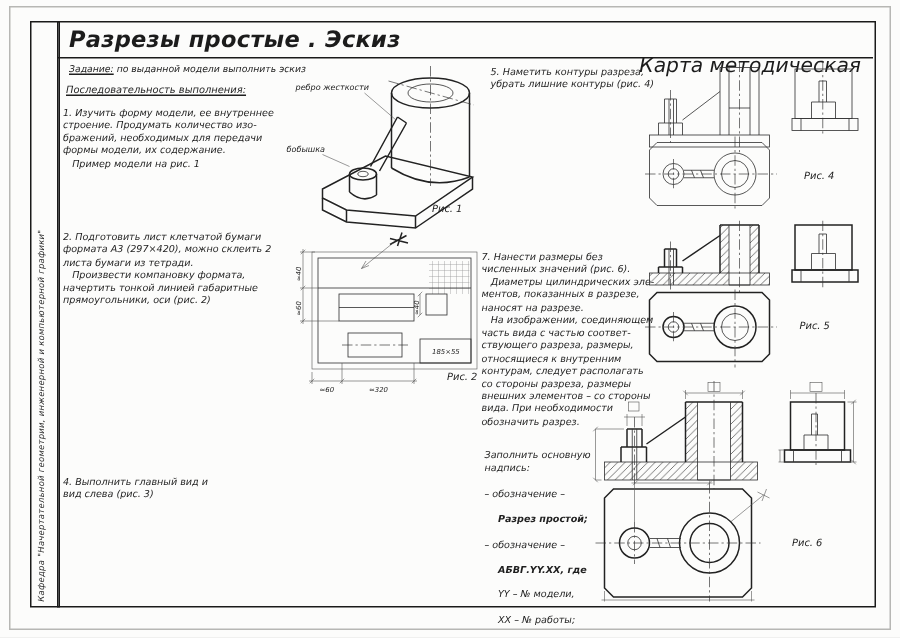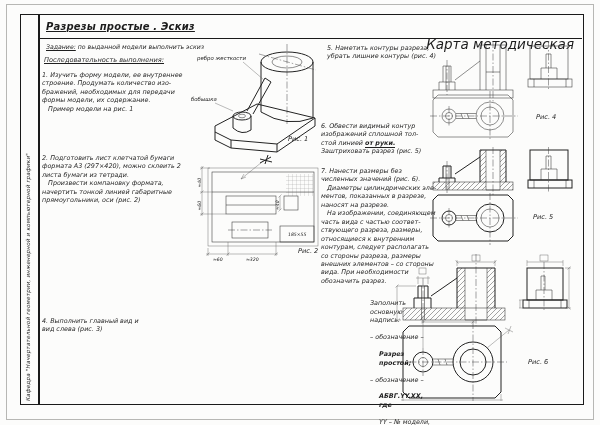--- a/index.html
+++ b/index.html
@@ -5,36 +5,36 @@
   html,body{margin:0;padding:0;background:#e8e8e6;}
   .page{position:relative;width:600px;height:425px;background:#fcfcfb;overflow:hidden;
         font-family:"DejaVu Sans",sans-serif;color:#1c1c1c;}
   .paper-edge{position:absolute;left:6px;top:4px;right:6px;bottom:5px;border:1px solid #b7b7b4;}
   .frame{position:absolute;left:38px;top:14px;width:544px;height:389px;border:1.2px solid #1a1a1a;}
   .side-strip{position:absolute;left:20px;top:14px;width:18px;height:389px;border:1px solid #1a1a1a;}
   .side-strip .vtxt{position:absolute;left:4px;bottom:3px;writing-mode:vertical-rl;transform:rotate(180deg);
         font-style:italic;font-size:5.6px;letter-spacing:.2px;color:#2a2a2a;white-space:nowrap;}
   .titlebar{position:absolute;left:38px;top:14px;width:544px;height:25px;box-sizing:border-box;
         border-bottom:1.4px solid #1a1a1a;display:flex;justify-content:space-between;align-items:center;padding:0 8px;}
-  .title-l{font-style:italic;font-weight:bold;font-size:10px;letter-spacing:.2px;text-decoration:underline;}
+  .title-l{font-style:italic;font-weight:bold;font-size:15px;letter-spacing:.2px;}
   .title-r{font-style:italic;font-size:13.5px;margin-top:36px;}
   .txt{position:absolute;font-style:italic;white-space:pre-line;line-height:1.32;font-size:6.4px;color:#1f1f1f;}
   .task{top:43px;left:46px;font-size:6.2px;}
   .task .u{text-decoration:underline;}
   .seq-head{top:56px;left:44px;width:142px;text-decoration:underline;font-size:6.6px;}
   .it1{top:71px;left:42px;width:148px;}
   .it2{top:154px;left:42px;width:150px;}
   .it3{top:284px;left:42px;width:118px;}
   .it4{top:317px;left:42px;width:118px;}
   .it5{top:44px;left:327px;width:115px;}
   .it6{top:122px;left:321px;width:115px;}
   .it6 .b{font-weight:bold;border-bottom:.8px solid #1f1f1f;}
   .it7{top:167px;left:321px;width:117px;}
   .tblock{top:291px;left:323px;width:108px;}
-  .tblock div{white-space:pre-line;margin-left:47px;}
+  .tblock div{white-space:pre-line;}
   .tblock .b{font-weight:bold;}
   .tblock .ind{padding-left:9px;}
   .fig{position:absolute;}
   svg text{font-family:"DejaVu Sans",sans-serif;}
   .s1{stroke:#222;stroke-width:1;fill:none;}
   .s2{stroke:#333;stroke-width:.55;fill:none;}
   .s3{stroke:#555;stroke-width:.4;fill:none;}
   .cl{stroke:#333;stroke-width:.45;fill:none;stroke-dasharray:7 2 1.5 2;}
   .ht{fill:url(#hatch);stroke:none;}
   .gr{fill:url(#grid);stroke:none;}
@@ -82,24 +82,20 @@
 формата А3 (297×420), можно склеить 2
 листа бумаги из тетради.
 &nbsp;&nbsp;&nbsp;Произвести компановку формата,
 начертить тонкой линией габаритные
 прямоугольники, оси (рис. 2)</div>
   <div class="txt it4">4. Выполнить главный вид и
 вид слева (рис. 3)</div>
 
   <div class="txt it5">5. Наметить контуры разреза,
 убрать лишние контуры (рис. 4)</div>
-  <div class="txt it6"><span>6. Обвести видимый контур
-изображений сплошной тол-
-стой линией </span><span class="b">от руки.</span><span>
-Заштриховать разрез (рис. 5)</span></div>
   <div class="txt it7">7. Нанести размеры без
 численных значений (рис. 6).
 &nbsp;&nbsp;&nbsp;Диаметры цилиндрических эле-
 ментов, показанных в разрезе,
 наносят на разрезе.
 &nbsp;&nbsp;&nbsp;На изображении, соединяющем
 часть вида с частью соответ-
 ствующего разреза, размеры,
 относящиеся к внутренним
 контурам, следует располагать

